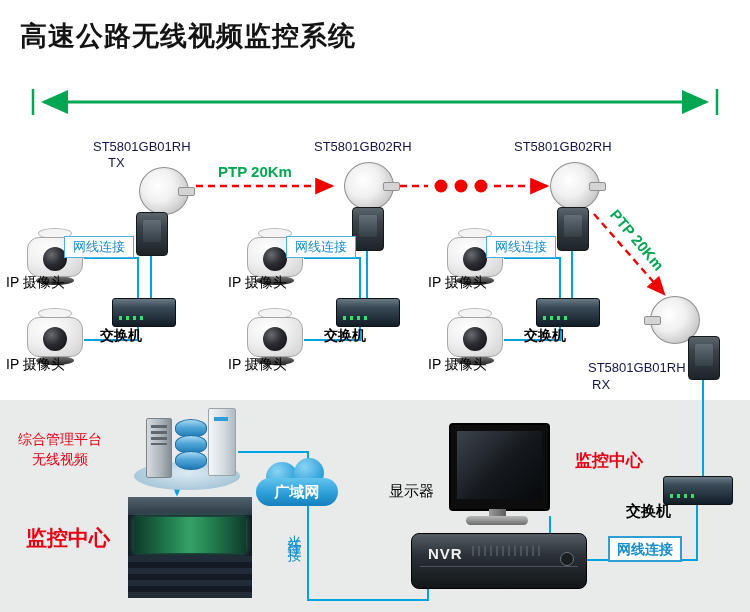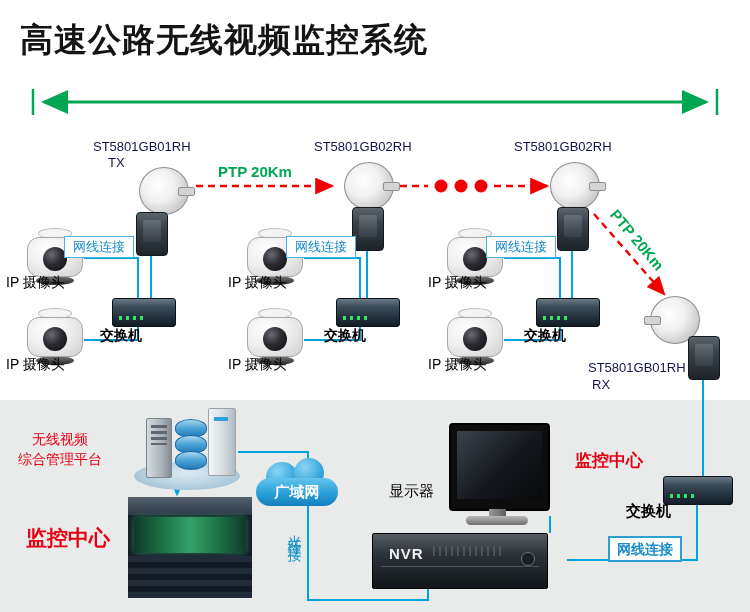--- a/index.html
+++ b/index.html
@@ -1,20 +1,20 @@
 <!DOCTYPE html>
 <html><head>
 <meta charset="utf-8">
 <style>
   html,body{margin:0;padding:0;}
   body{font-family:"Liberation Sans","DejaVu Sans",sans-serif;background:#fff;}
   #stage{position:relative;width:750px;height:612px;background:#fff;overflow:hidden;}
   .lbl{position:absolute;color:#000;font-size:14px;white-space:nowrap;z-index:3;}
   .ant-lbl{font-size:13px;color:#14144a;}
-  .title{position:absolute;left:20px;top:18px;font-size:33px;font-weight:bold;color:#141414;letter-spacing:1px;z-index:3;}
+  .title{position:absolute;left:20px;top:18px;font-size:27px;font-weight:bold;color:#141414;letter-spacing:1px;z-index:3;}
   .span-label{position:absolute;left:295px;top:92px;width:160px;text-align:center;background:#fff;
     color:#00a651;font-size:22px;font-weight:bold;z-index:3;padding:2px 0;}
   .ptp{position:absolute;color:#00a651;font-size:15px;font-weight:bold;z-index:3;white-space:nowrap;}
   .ptp.diag{transform:rotate(50deg);transform-origin:left top;}
 
   svg.wires{position:absolute;left:0;top:0;z-index:1;pointer-events:none;}
 
   .gray-panel{position:absolute;left:0;top:400px;width:750px;height:212px;background:#e9eaea;z-index:0;}
 
   
@@ -93,21 +93,21 @@
   
   .monitor{position:absolute;left:449px;top:423px;width:97px;height:84px;background:#0d0d0d;border:2px solid #000;
     border-radius:4px;z-index:2;}
   .mon-screen{position:absolute;left:6px;top:6px;right:6px;bottom:10px;
     background:linear-gradient(135deg,#3c434b 0%,#14181d 55%,#07090b 100%);}
   .mon-neck{position:absolute;left:489px;top:509px;width:17px;height:8px;background:linear-gradient(90deg,#9a9a9a,#5c5c5c);z-index:2;}
   .mon-base{position:absolute;left:466px;top:516px;width:62px;height:9px;border-radius:5px;
     background:linear-gradient(180deg,#b9b9b9,#6e6e6e);z-index:2;}
 
   
-  .nvr{position:absolute;left:372px;top:533px;width:174px;height:54px;border-radius:2px;border:1px solid #000;
+  .nvr{position:absolute;left:411px;top:533px;width:174px;height:54px;border-radius:8px;border:1px solid #000;
     background:linear-gradient(180deg,#555d63 0%,#2b3238 38%,#121619 100%);z-index:2;}
   .nvr-line{position:absolute;left:8px;top:32px;width:158px;height:1px;background:#6a737a;opacity:.6;}
   .nvr-btn{position:absolute;right:12px;top:18px;width:12px;height:12px;border-radius:50%;background:#1a1e21;border:1px solid #6a737a;}
   .nvr-label{position:absolute;left:16px;top:11px;color:#f0f0f0;font-size:15px;font-weight:bold;letter-spacing:1px;}
   .nvr-vents{position:absolute;left:60px;top:12px;width:70px;height:10px;
     background:repeating-linear-gradient(90deg,#6a737a 0 2px,transparent 2px 6px);opacity:.5;}
 </style>
 </head>
 <body>
 
@@ -264,22 +264,22 @@
   <div class="camera" style="left:446px;top:308px">
     <div class="cam-cap"></div>
       <div class="cam-body">
         <div class="cam-dome"></div>
       </div>
       <div class="cam-base"></div>
   </div>
   <div class="lbl" style="left:428px;top:356px">IP 摄像头</div>
 
   <div class="red-text" style="left:8px;top:429px;width:104px;text-align:center;font-size:14px;line-height:20px">
+    <div>综合管理平台</div>
     <div>无线视频</div>
-    <div>综合管理平台</div>
   </div>
 
   <div class="servers">
     <div class="srv-ellipse"></div>
     <div class="tower-a"></div>
     <div class="db-stack">
       <div class="db-disc"></div>
         <div class="db-disc"></div>
         <div class="db-disc"></div>
     </div>

